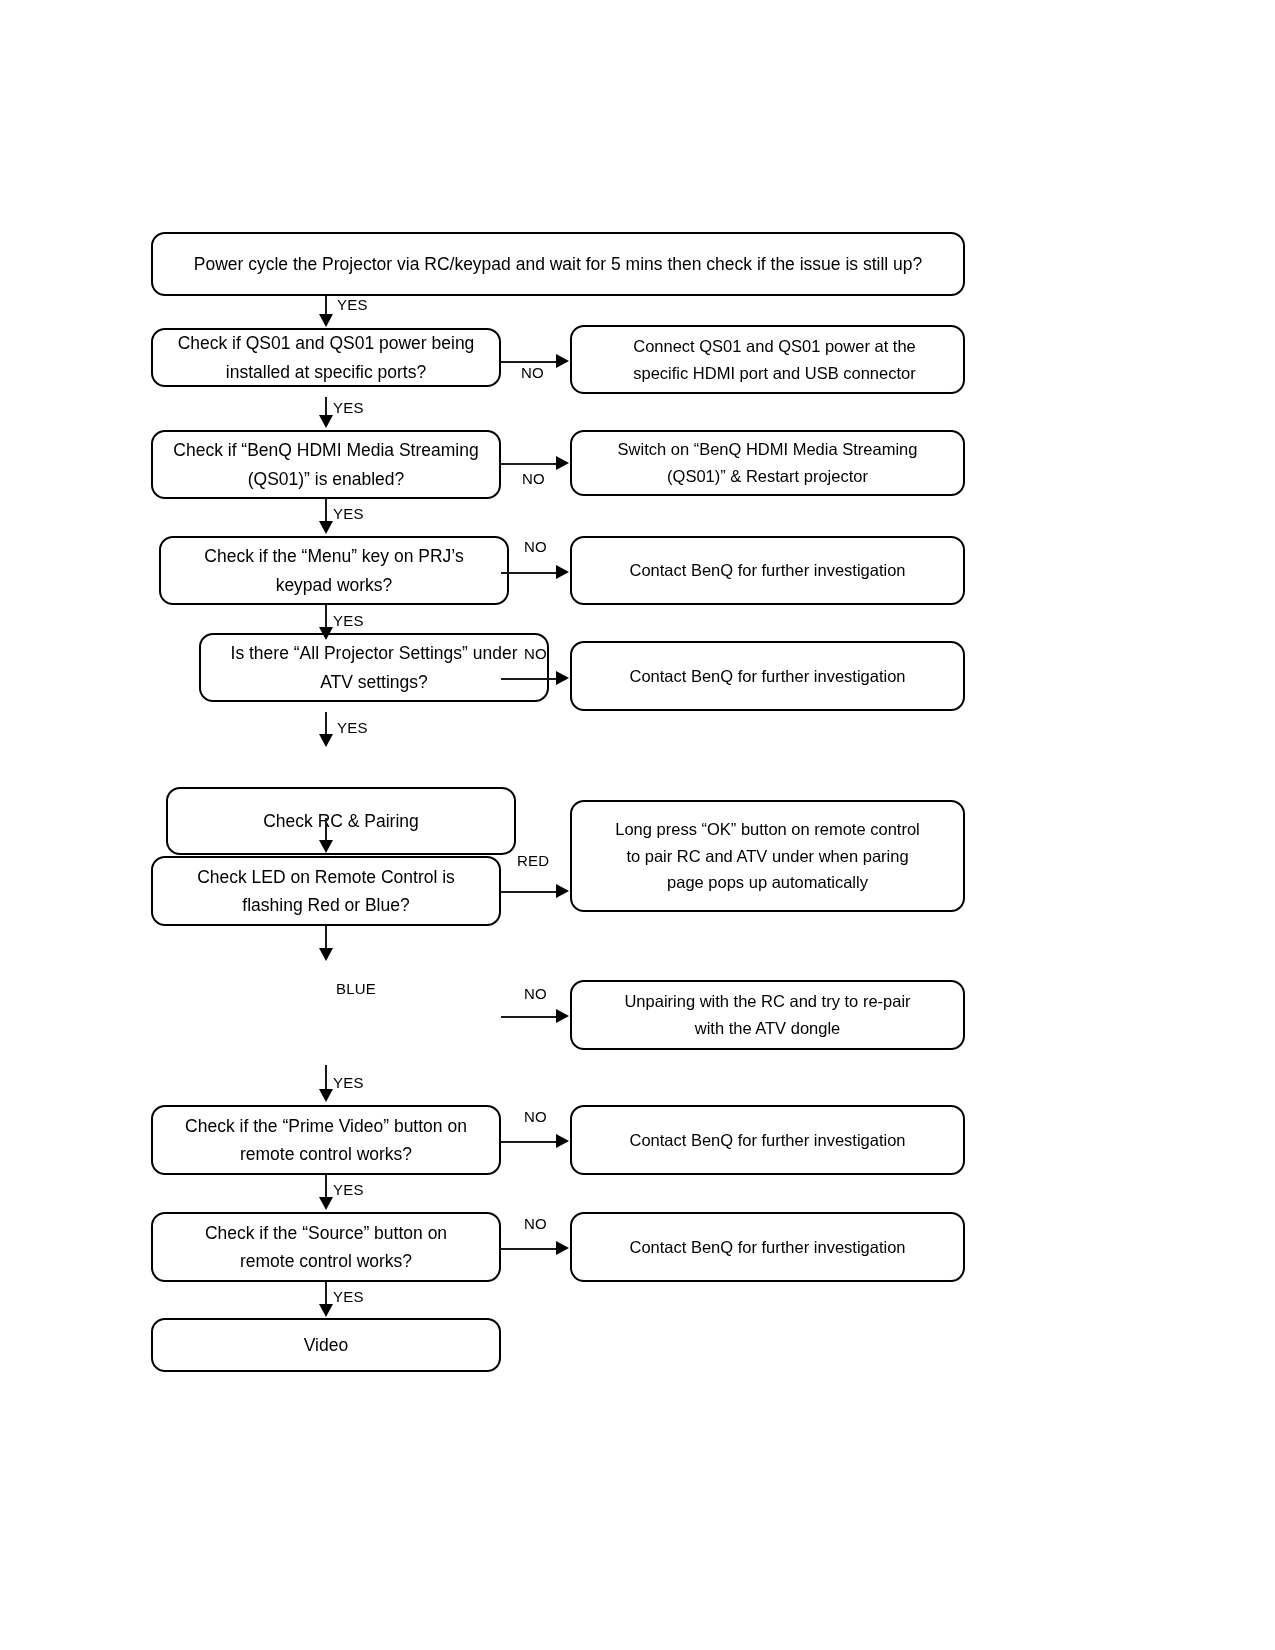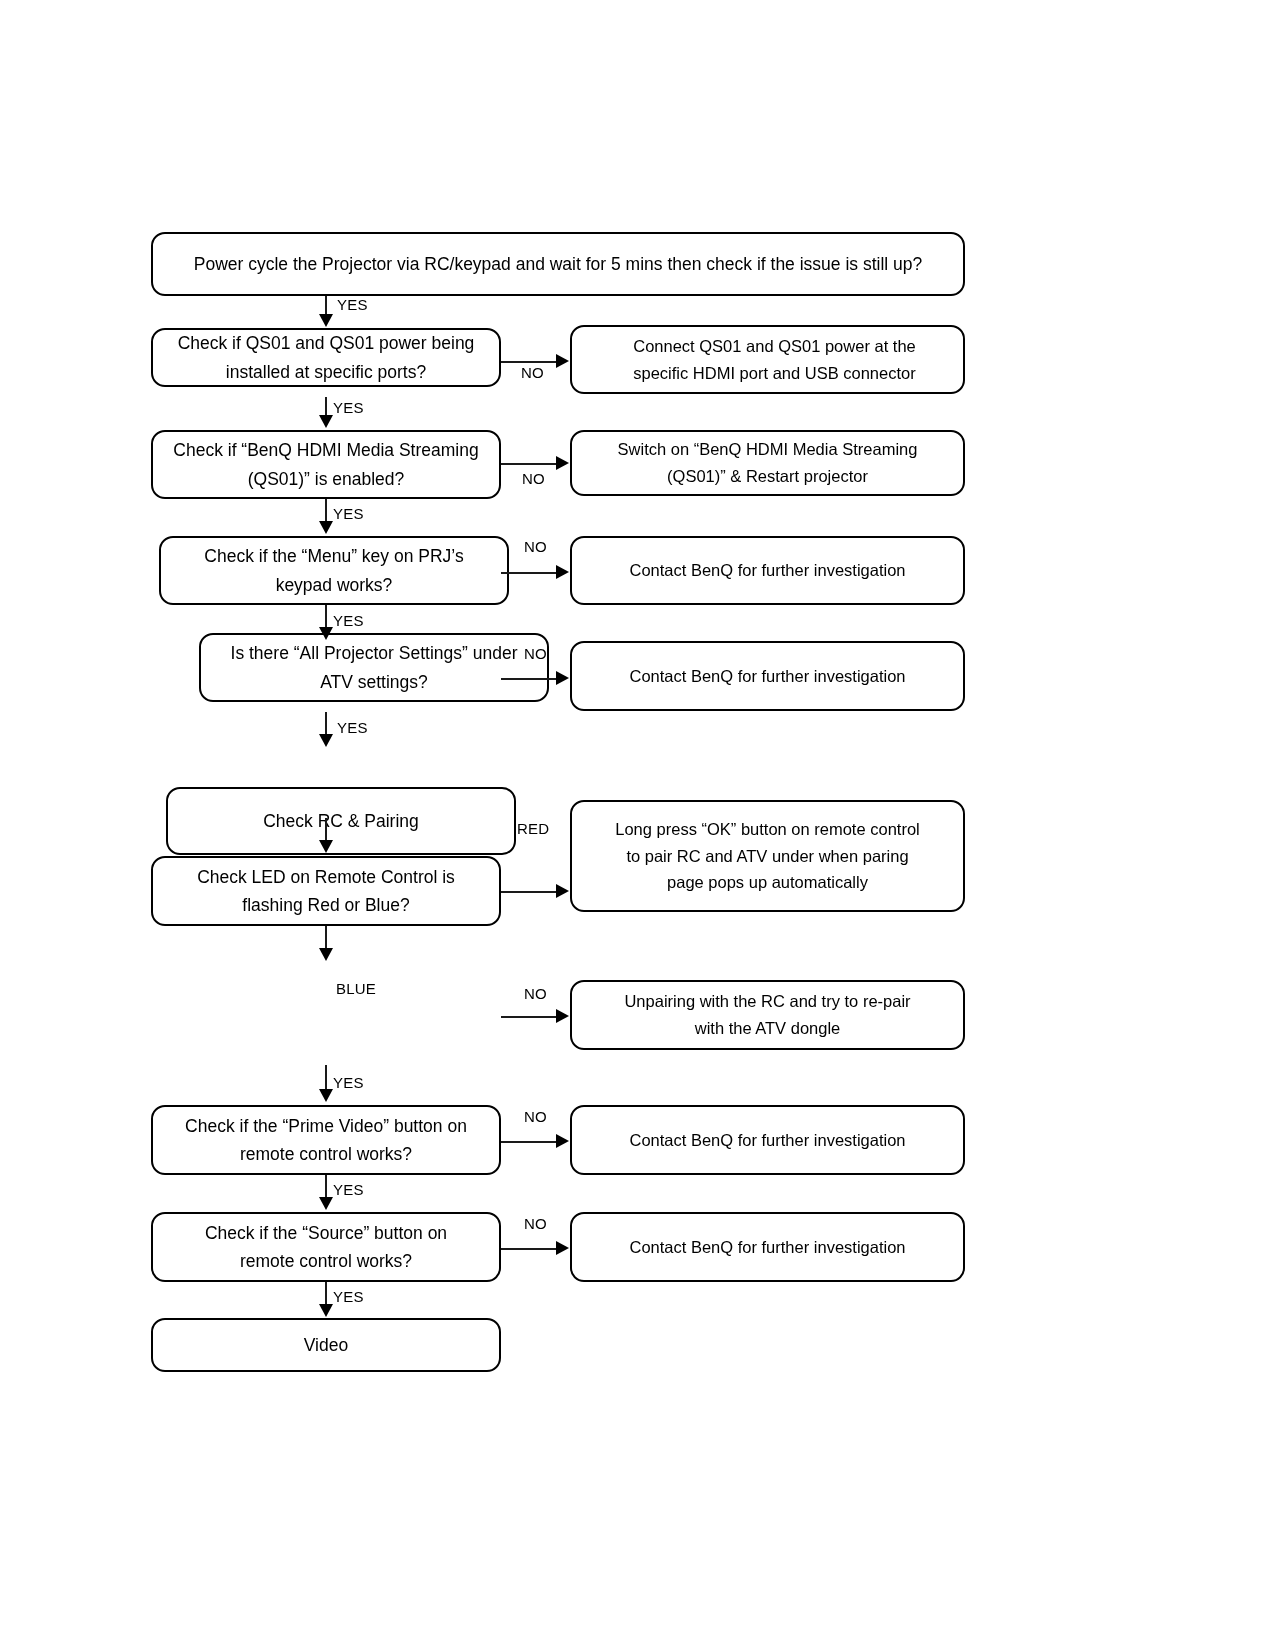--- a/index.html
+++ b/index.html
@@ -205,21 +205,21 @@
 
   <div class="vline" style="left:325px; top:712px; height:22px;"></div>
   <div class="arrow-down" style="left:319px; top:734px;"></div>
   <div class="edge-label" style="left:337px; top:719px;">YES</div>
 
   <div class="vline" style="left:325px; top:818px; height:22px;"></div>
   <div class="arrow-down" style="left:319px; top:840px;"></div>
 
   <div class="hline" style="left:501px; top:891px; width:55px;"></div>
   <div class="arrow-right" style="left:556px; top:884px;"></div>
-  <div class="edge-label" style="left:517px; top:820px;">RED</div>
+  <div class="edge-label" style="left:517px; top:852px;">RED</div>
 
   <div class="vline" style="left:325px; top:926px; height:22px;"></div>
   <div class="arrow-down" style="left:319px; top:948px;"></div>
   <div class="edge-label" style="left:336px; top:932px;margin-top:48px;">BLUE</div>
 
   <div class="hline" style="left:501px; top:1016px; width:55px;"></div>
   <div class="arrow-right" style="left:556px; top:1009px;"></div>
   <div class="edge-label" style="left:524px; top:985px;">NO</div>
 
   <div class="vline" style="left:325px; top:1065px; height:24px;"></div>

